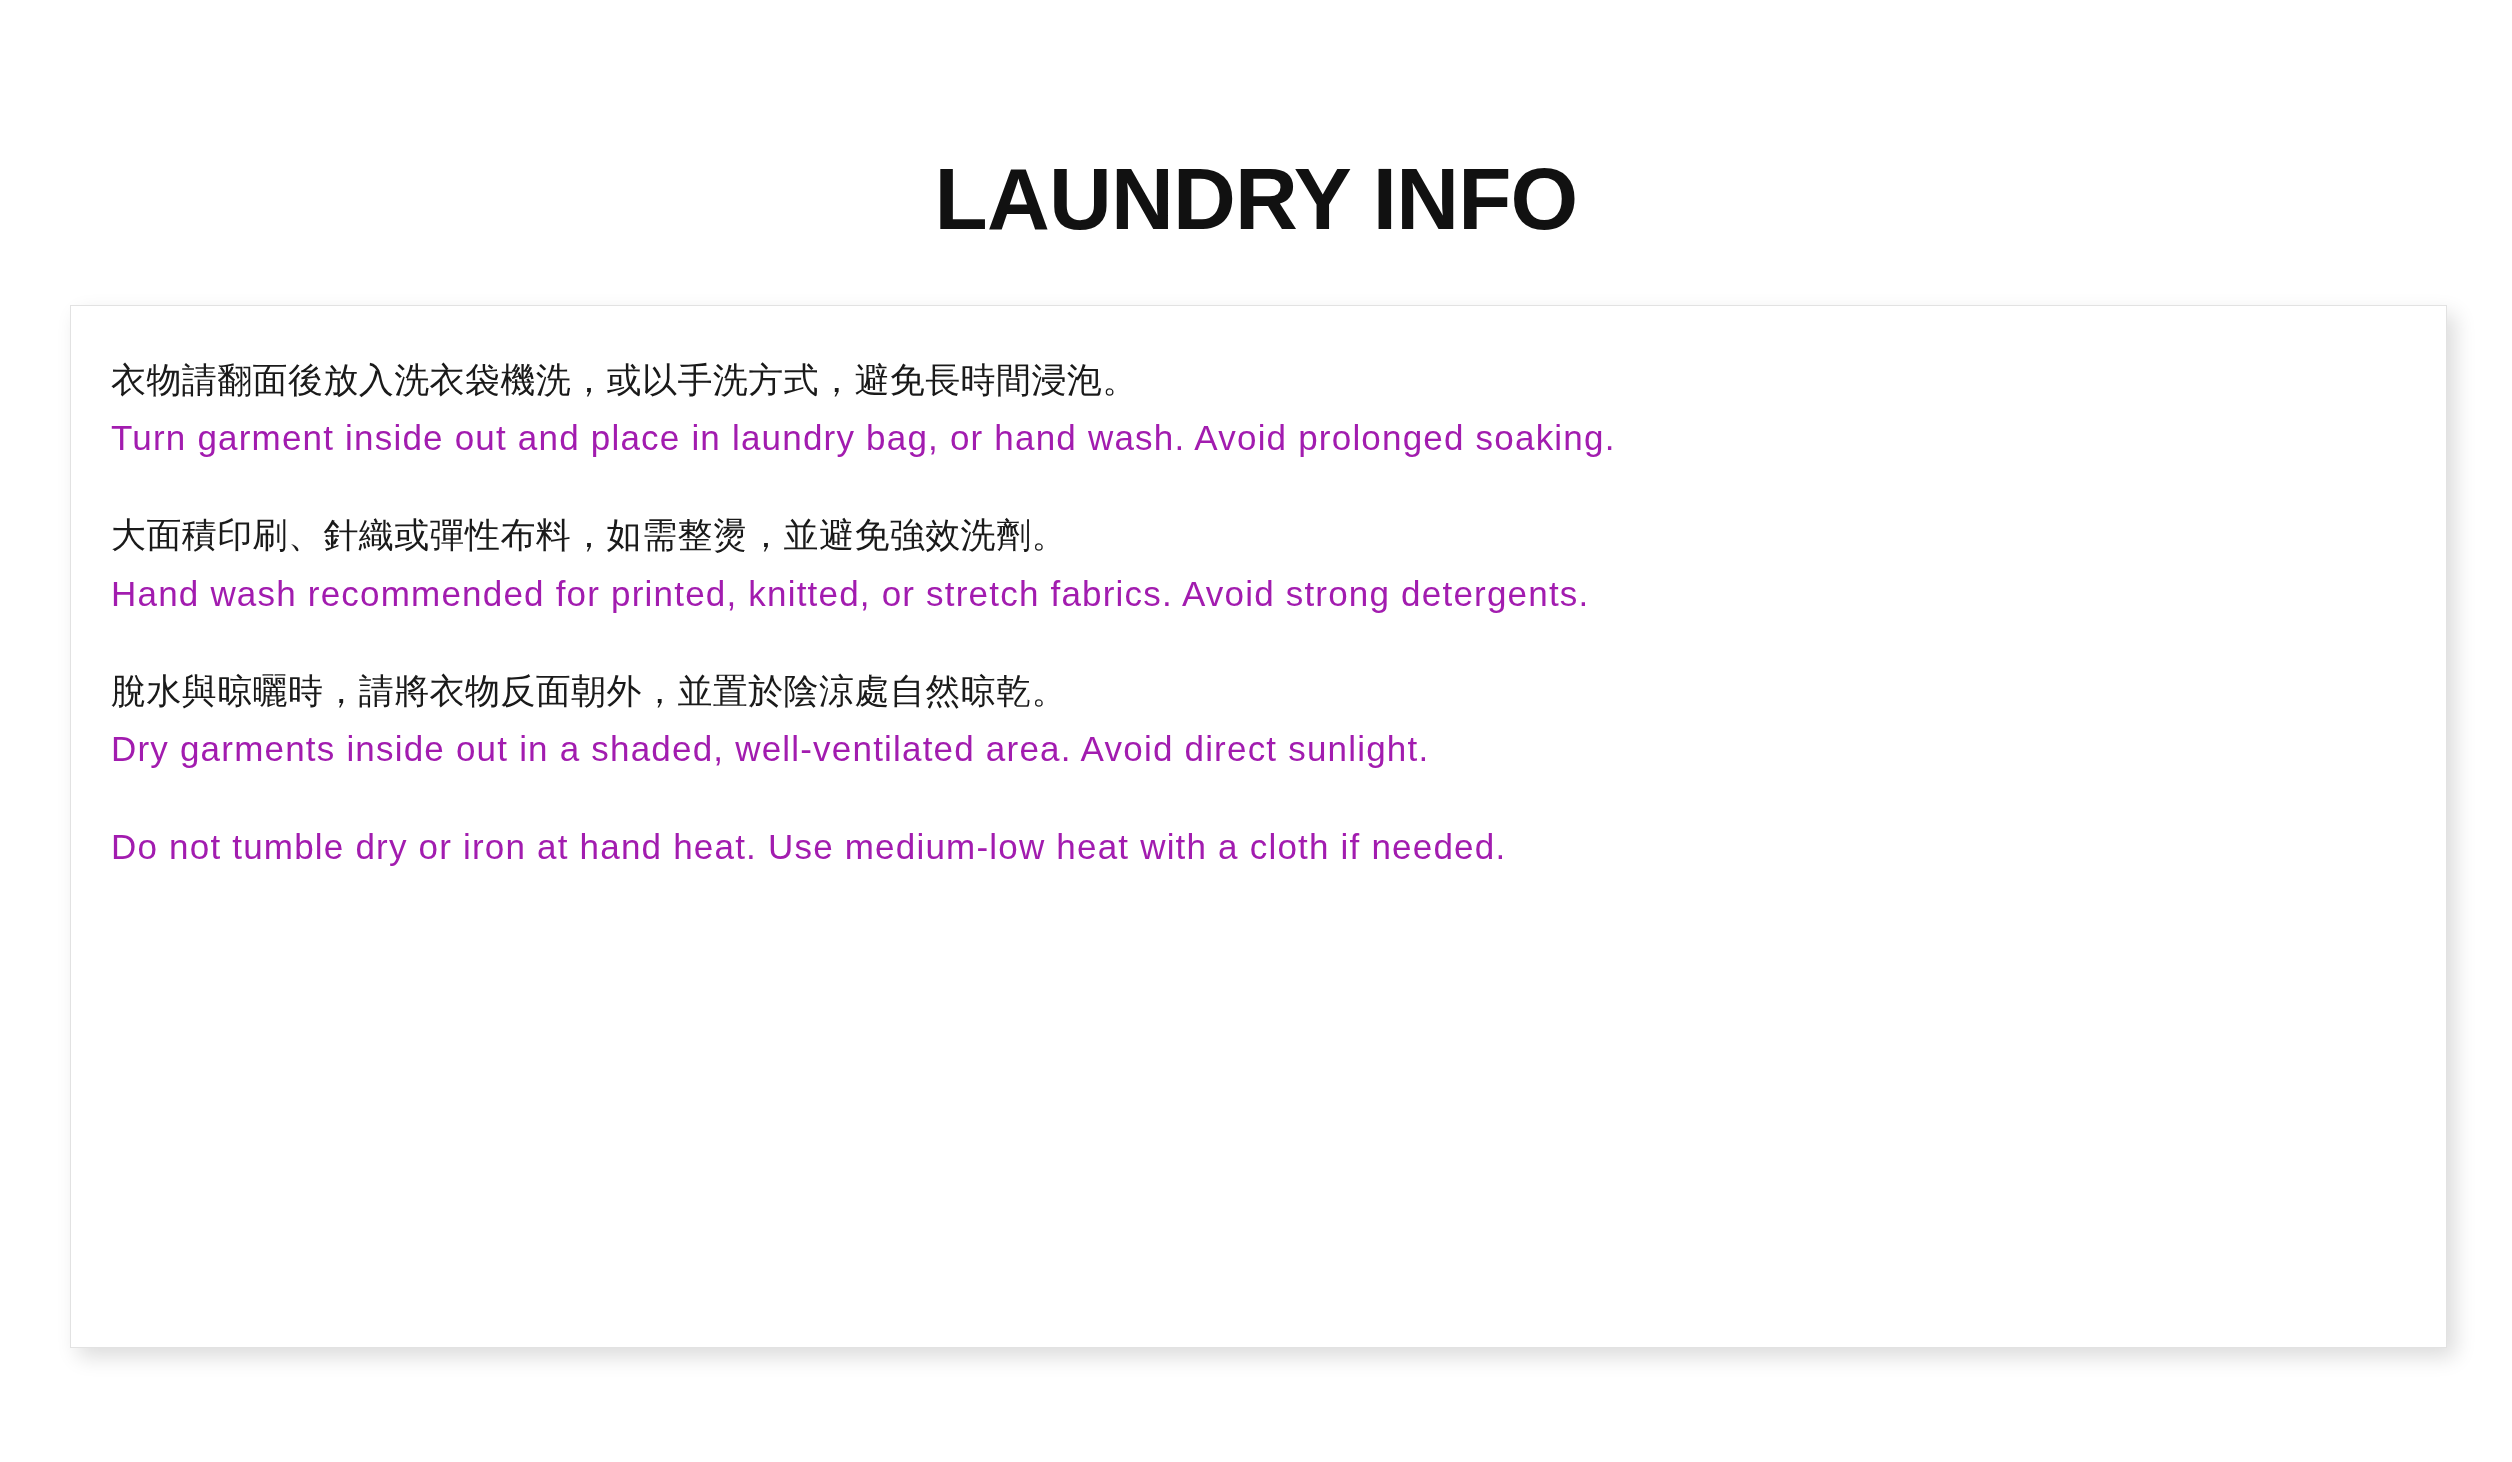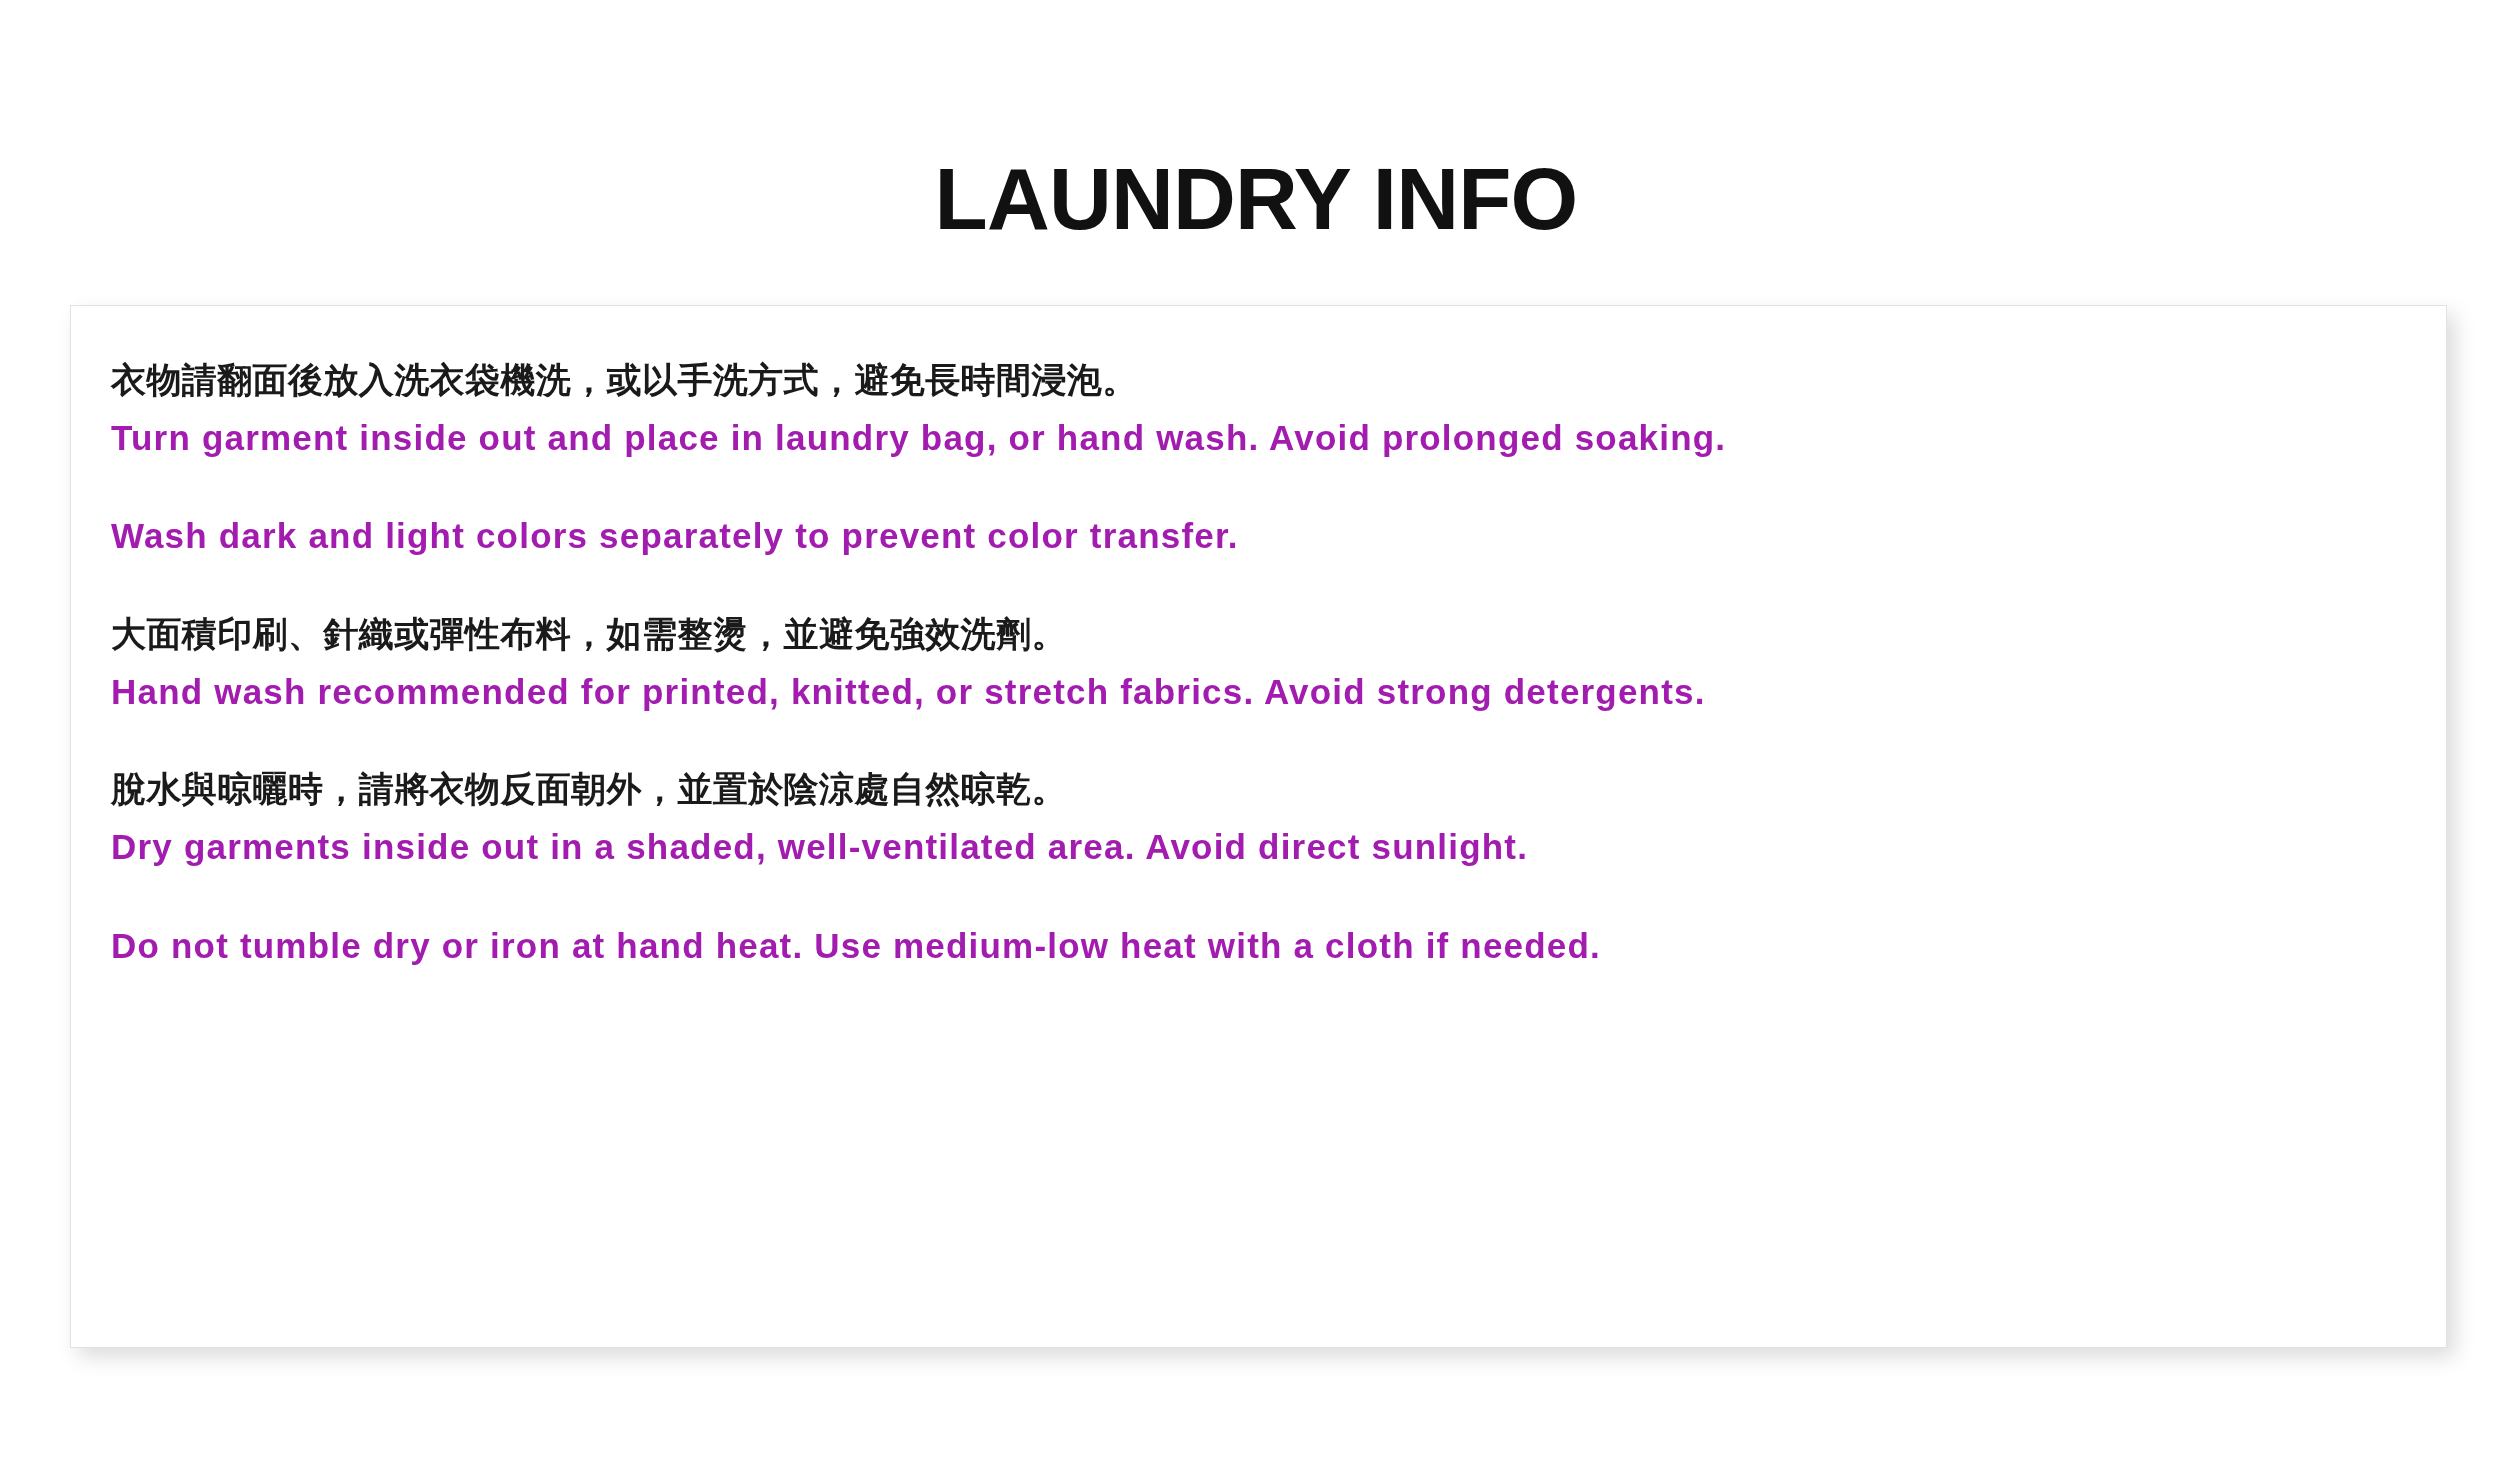--- a/index.html
+++ b/index.html
@@ -40,21 +40,20 @@
   .card {
     position: absolute;
     left: 70px;
     top: 305px;
     width: 2377px;
     height: 1043px;
     background: #ffffff;
     border: 0.8px solid #e2e2e2;
     box-sizing: border-box;
     box-shadow: 7.8px 9.3px 20px rgba(0, 0, 0, 0.14);
-    font-weight: bold;
   }
 
   .card-inner {
     position: absolute;
     left: 40px;
     top: 48px;
     right: 31px;
   }
 
   .block {
@@ -92,21 +91,20 @@
 
   <div class="card">
     <div class="card-inner">
 
       <div class="block">
         <div class="line-zh">衣物請翻面後放入洗衣袋機洗，或以手洗方式，避免長時間浸泡。</div>
         <div class="line-en">Turn garment inside out and place in laundry bag, or hand wash. Avoid prolonged soaking.</div>
       </div>
 
       <div class="block">
-        <div class="line-en">Wash dark and light colors separately to prevent color transfer.</div>
       </div>
 
       <div class="block">
         <div class="line-zh">大面積印刷、針織或彈性布料，如需整燙，並避免強效洗劑。</div>
         <div class="line-en">Hand wash recommended for printed, knitted, or stretch fabrics. Avoid strong detergents.</div>
       </div>
 
       <div class="block">
         <div class="line-zh">脫水與晾曬時，請將衣物反面朝外，並置於陰涼處自然晾乾。</div>
         <div class="line-en">Dry garments inside out in a shaded, well-ventilated area. Avoid direct sunlight.</div>

